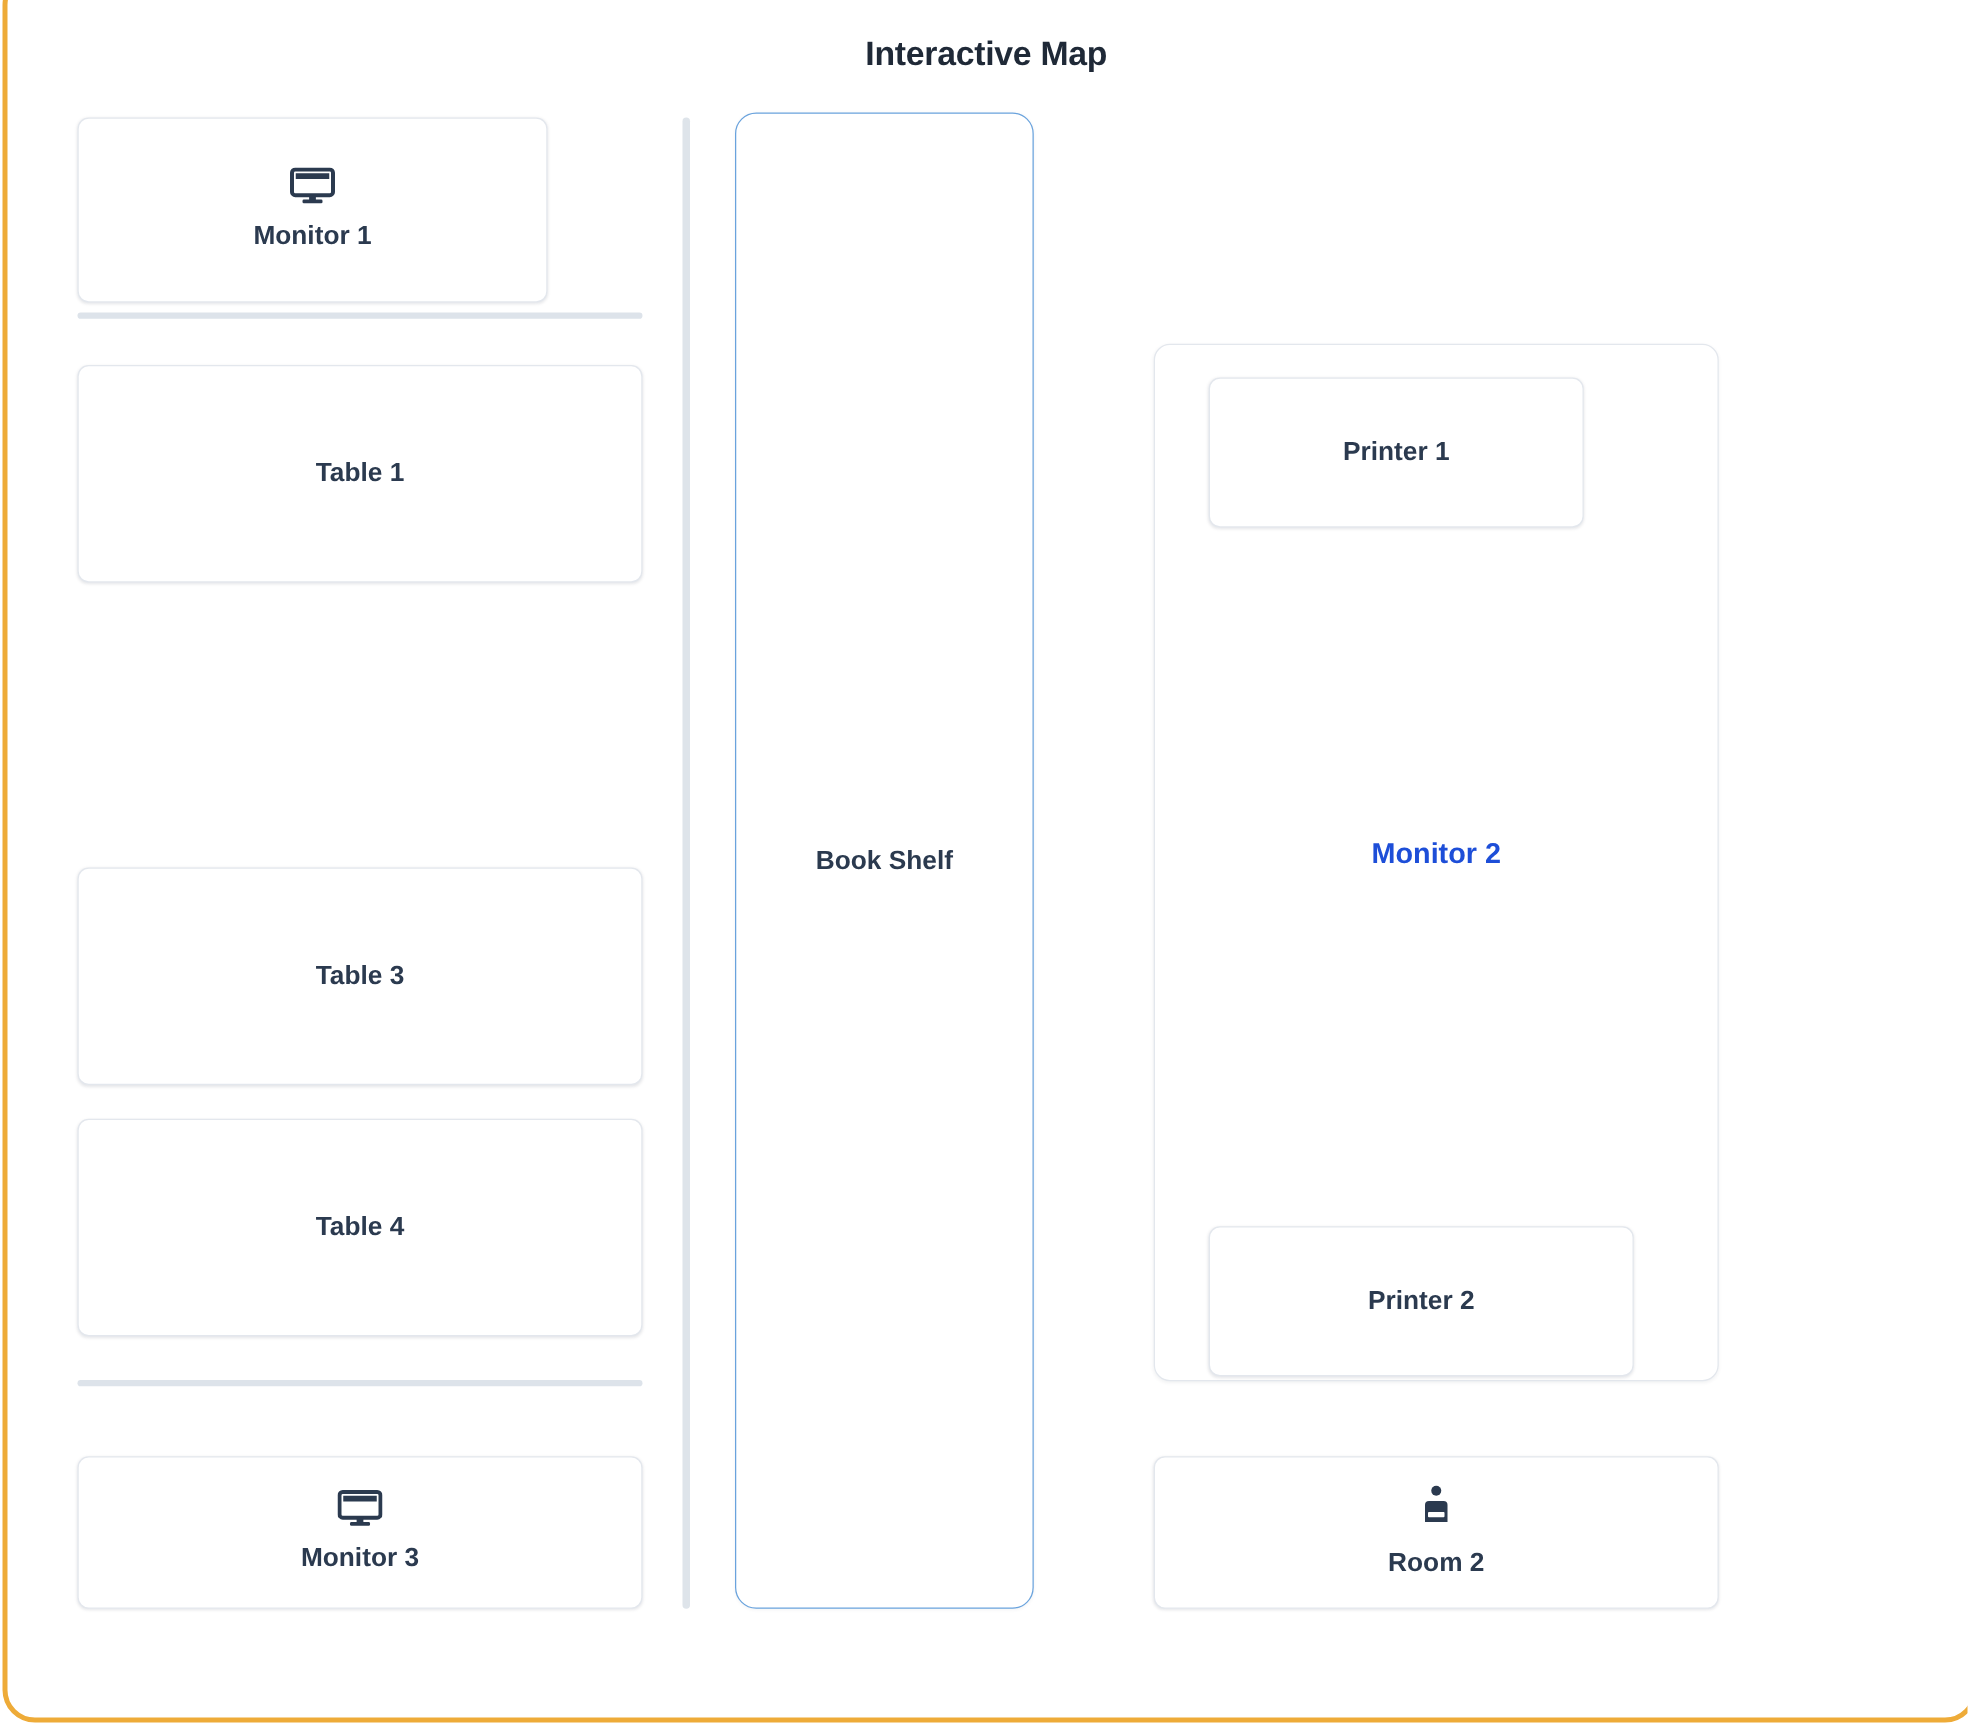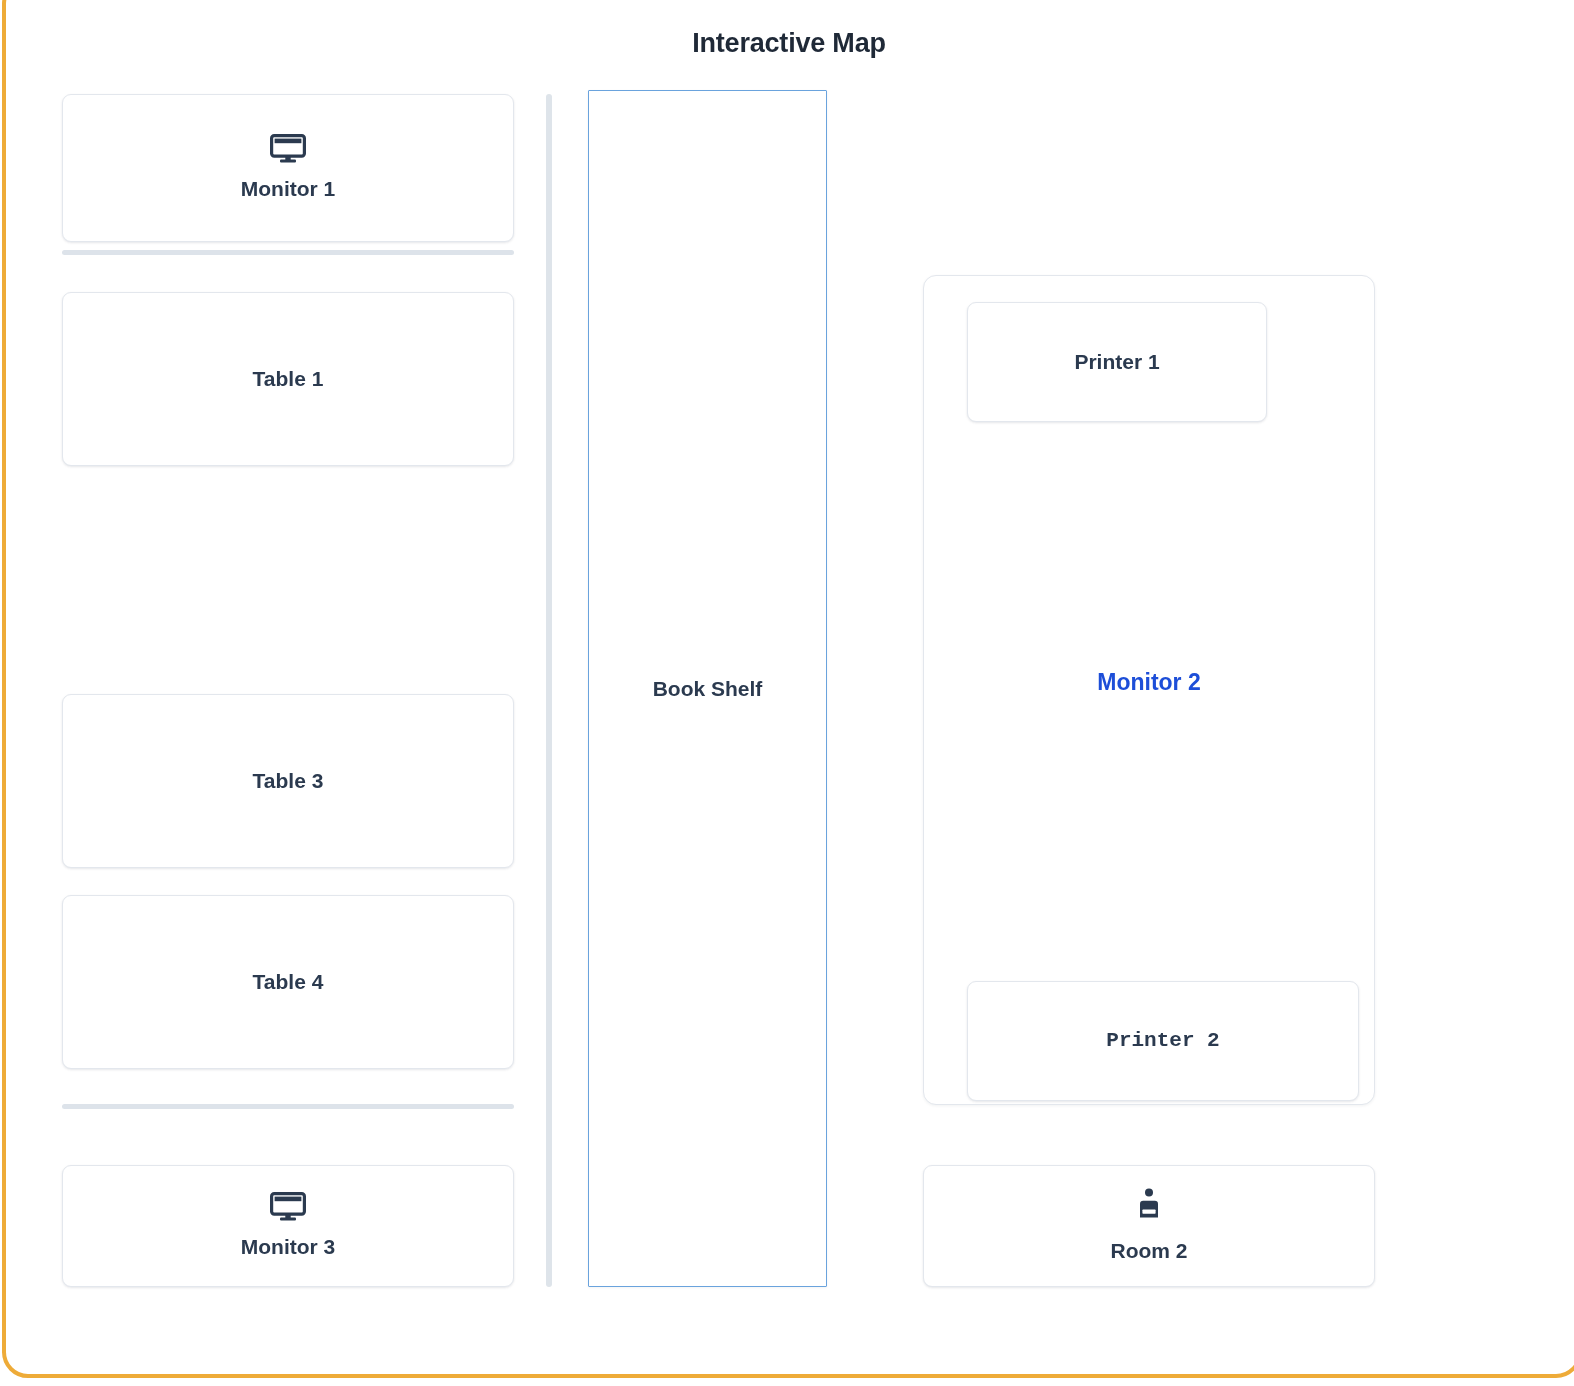--- a/index.html
+++ b/index.html
@@ -80,21 +80,21 @@
     width: 6px;
     background: #dee4ea;
     border-radius: 3px;
   }
 
   
   .shelf-panel {
     position: absolute;
     background: #ffffff;
     border: 1.5px solid #6aa3dd;
-    border-radius: 1px;
+    border-radius: 17px;
     display: flex;
     align-items: center;
     justify-content: center;
     box-shadow: 0 1px 3px rgba(18,32,56,0.05);
   }
   .shelf-label {
     font-size: 21px;
     font-weight: bold;
     color: #2b3a4f;
   }
@@ -118,21 +118,21 @@
   }
 </style>
 </head>
 <body>
 
 <div class="page">
   <div class="map-container">
 
     <div class="map-title">Interactive Map</div>
 
-    <div class="card" style="left:56px; top:112px; width:452px; height:148px;">
+    <div class="card" style="left:56px; top:112px; width:376px; height:148px;">
       <span class="icon-wrap">
         <svg width="36" height="30" viewBox="0 0 36 30" aria-hidden="true">
           <rect x="1.6" y="1.6" width="32.8" height="20.5" rx="2.6" fill="none" stroke="#2b3a4f" stroke-width="3.2"></rect>
           <rect x="4.6" y="4.6" width="26.8" height="4.6" fill="#2b3a4f"></rect>
           <rect x="15.3" y="22.1" width="5.4" height="4.1" fill="#2b3a4f"></rect>
           <rect x="10.0" y="25.6" width="16.0" height="3.0" rx="1.1" fill="#2b3a4f"></rect>
         </svg>
       </span>
       <span class="card-label">Monitor 1</span>
     </div>
@@ -174,21 +174,21 @@
 
 
     <div class="group-panel" style="left:917px; top:293px; width:452px; height:830px;">
       <div class="group-label" style="top:393px;">Monitor 2</div>
     </div>
 
     <div class="card" style="left:961px; top:320px; width:300px; height:120px;">
       <span class="card-label">Printer 1</span>
     </div>
 
-    <div class="card" style="left:961px; top:999px; width:392px; height:120px;font-family:Liberation Mono, monospace;">
+    <div class="card" style="left:961px; top:999px; width:340px; height:120px;">
       <span class="card-label">Printer 2</span>
     </div>
 
     <div class="card" style="left:917px; top:1183px; width:452px; height:122px;">
       <span class="icon-wrap">
         <svg width="40" height="38" viewBox="0 0 40 38" aria-hidden="true">
           <circle cx="20" cy="4.6" r="4.0" fill="#2b3a4f"></circle>
           <path d="M11.0 16.0 q0 -3.2 3.2 -3.2 h11.6 q3.2 0 3.2 3.2 v13.5 h-18 z" fill="#2b3a4f"></path>
           <rect x="13.4" y="21.6" width="13.2" height="4.1" rx="0.7" fill="#ffffff"></rect>
         </svg>

